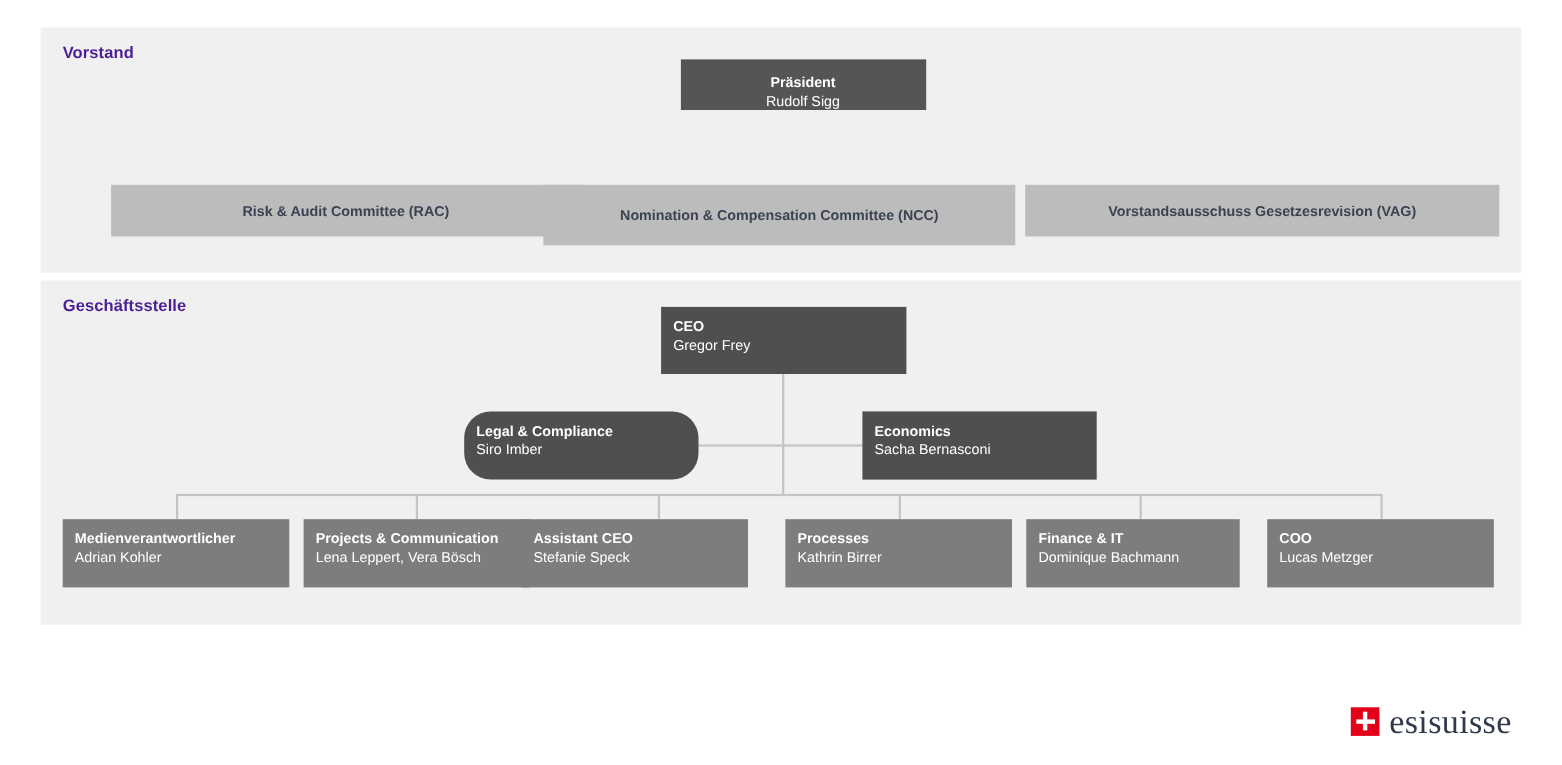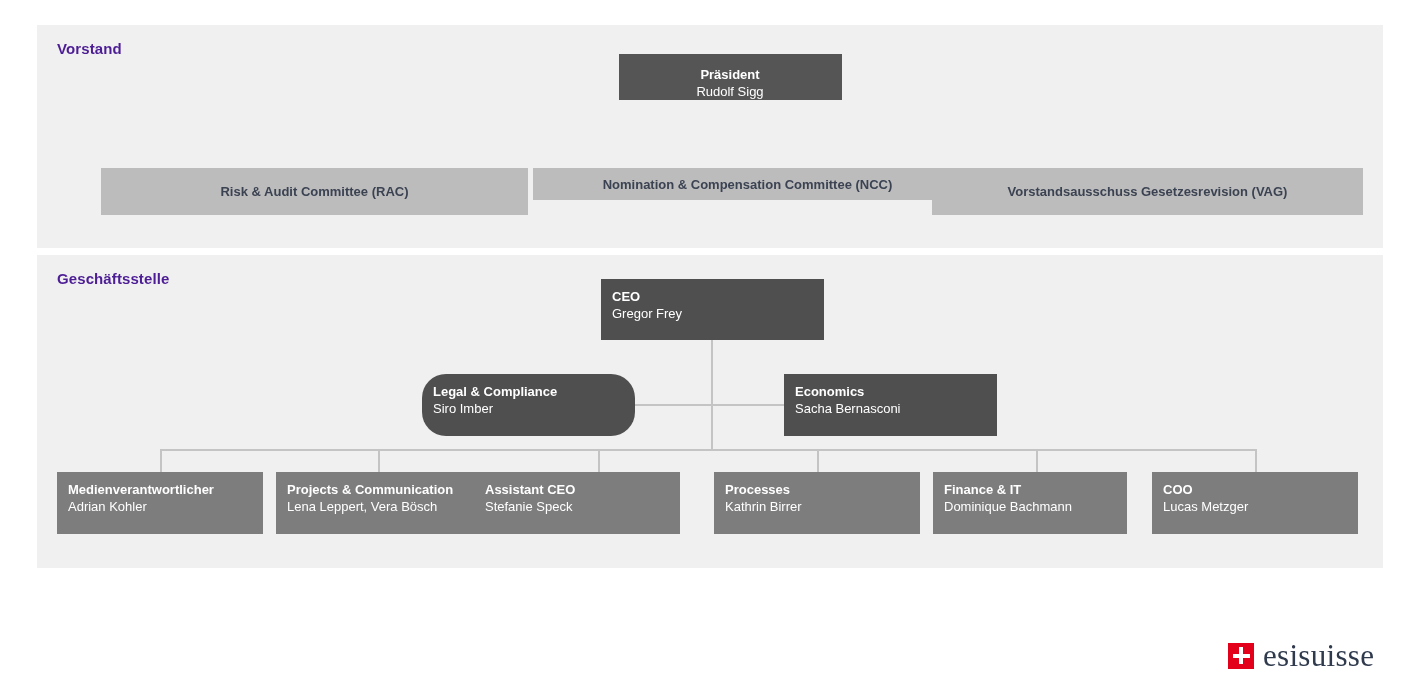--- a/index.html
+++ b/index.html
@@ -140,21 +140,21 @@
 </div>
 
 <div class="node node-dark node-center" id="node-president" style="left:601px; top:54px; width:223px; height:46px;">
   <span class="role">Präsident</span>
   <span class="person">Rudolf Sigg</span>
 </div>
 
 <div class="committee" id="committee-rac" style="left:57px; top:168px; width:427px; height:47px;margin-left:44px;">
   <span>Risk &amp; Audit Committee (RAC)</span>
 </div>
-<div class="committee" id="committee-ncc" style="left:494px; top:168px; width:429px; height:32px;margin-left:39px;">
+<div class="committee" id="committee-ncc" style="left:494px; top:168px; width:429px; height:55px;">
   <span>Nomination &amp; Compensation Committee (NCC)</span>
 </div>
 <div class="committee" id="committee-vag" style="left:932px; top:168px; width:431px; height:47px;">
   <span>Vorstandsausschuss Gesetzesrevision (VAG)</span>
 </div>
 
 <div class="panel" id="panel-geschaeftsstelle">
   <div class="panel-title">Geschäftsstelle</div>
 </div>
 

